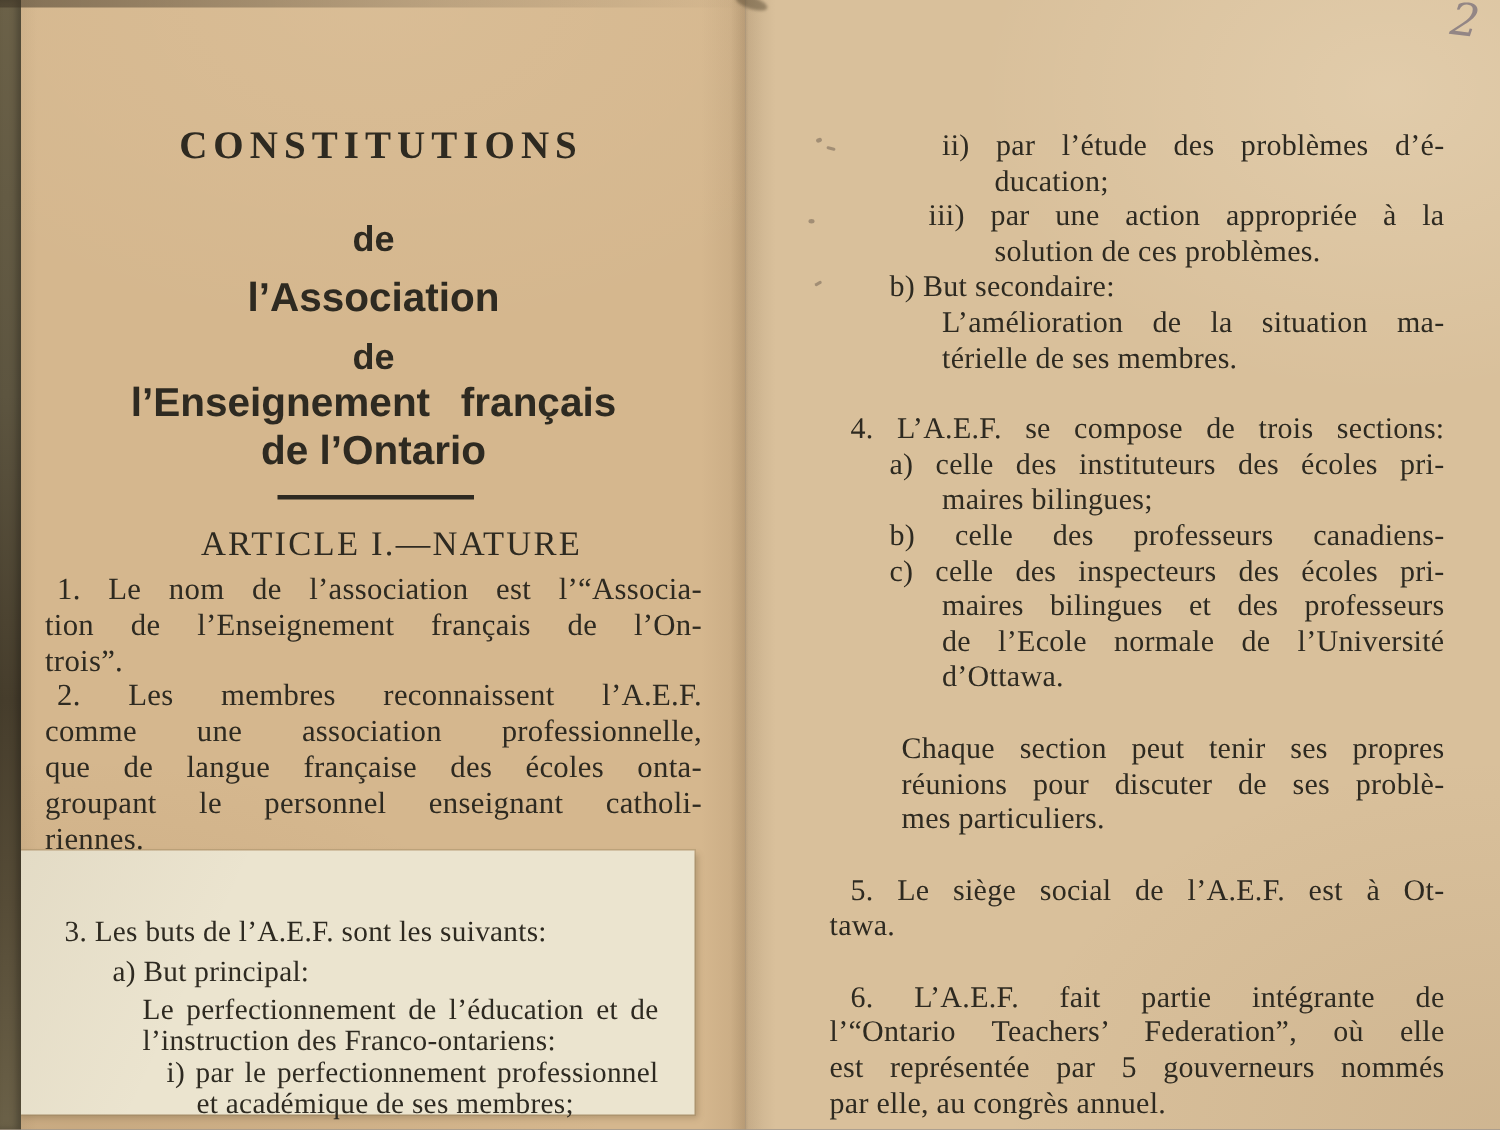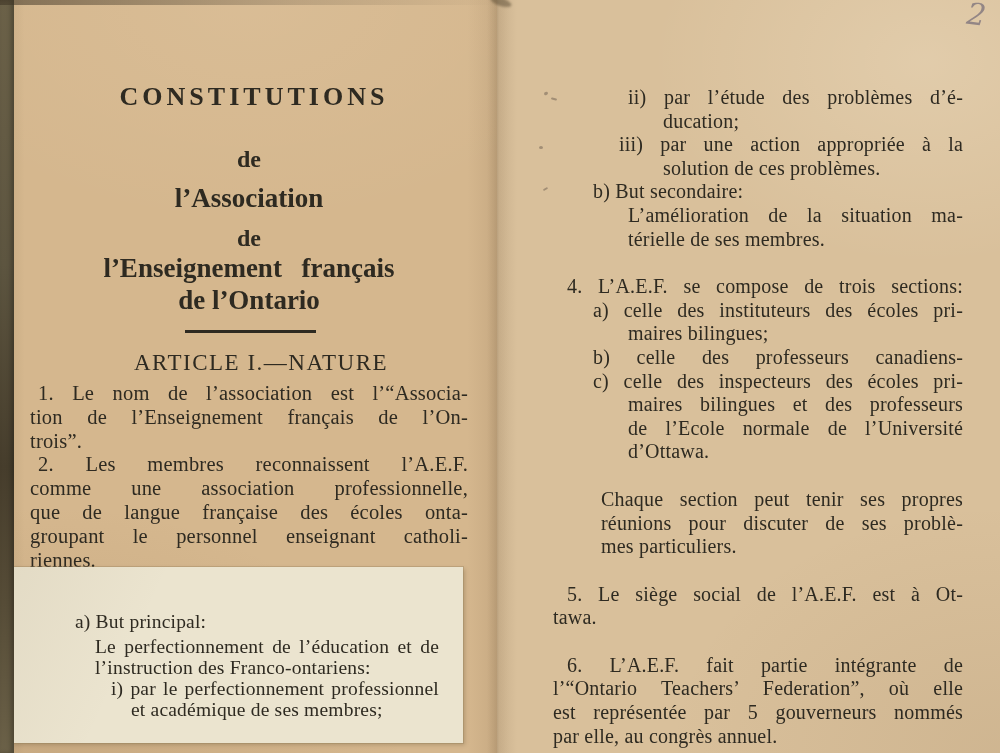--- a/index.html
+++ b/index.html
@@ -50,21 +50,21 @@
   .just{white-space:normal;text-align:justify;text-align-last:justify;}
 
   
   .title{
     position:absolute;left:28px;top:82px;width:442px;margin:0;
     font-size:26px;font-weight:bold;letter-spacing:.155em;text-align:center;
     padding-left:10px;box-sizing:border-box;
   }
   .sub{
     position:absolute;left:28px;top:146px;width:442px;text-align:center;
-    font-family:Liberation Serif, serif;font-weight:bold;
+    font-family:Liberation Sans, sans-serif;font-weight:bold;
   }
   .sub .ln{line-height:29px;}
   .sub .sub-sm{font-size:24px;line-height:27px;}
   .sub .sub-lg{font-size:27px;}
   .sub .ln:nth-child(2){margin-top:11px;}
   .sub .ln:nth-child(3){margin-top:12px;}
   .sub .ln:nth-child(4){margin-top:2px;}
   .sub .ln:nth-child(5){margin-top:3px;}
   .sub-wide{word-spacing:13px;}
   .rule{
@@ -149,20 +149,21 @@
         <div class="ln just">tion de l’Enseignement français de l’On-</div>
         <div class="ln">trois”.</div>
         <div class="ln num just">2. Les membres reconnaissent l’A.E.F.</div>
         <div class="ln just">comme une association professionnelle,</div>
         <div class="ln just">que de langue française des écoles onta-</div>
         <div class="ln just">groupant le personnel enseignant catholi-</div>
         <div class="ln">riennes.</div>
       </div>
     <div class="slip">
       <div class="slip-lines">
+          <div class="ln s0">3. Les buts de l’A.E.F. sont les suivants:</div>
           <div class="ln s1">a) But principal:</div>
           <div class="ln s2 just">Le perfectionnement de l’éducation et de</div>
           <div class="ln s2">l’instruction des Franco-ontariens:</div>
           <div class="ln s3 just">i) par le perfectionnement professionnel</div>
           <div class="ln s4">et académique de ses membres;</div>
         </div>
     </div>
   </div>
 
   <div class="page page-right">

